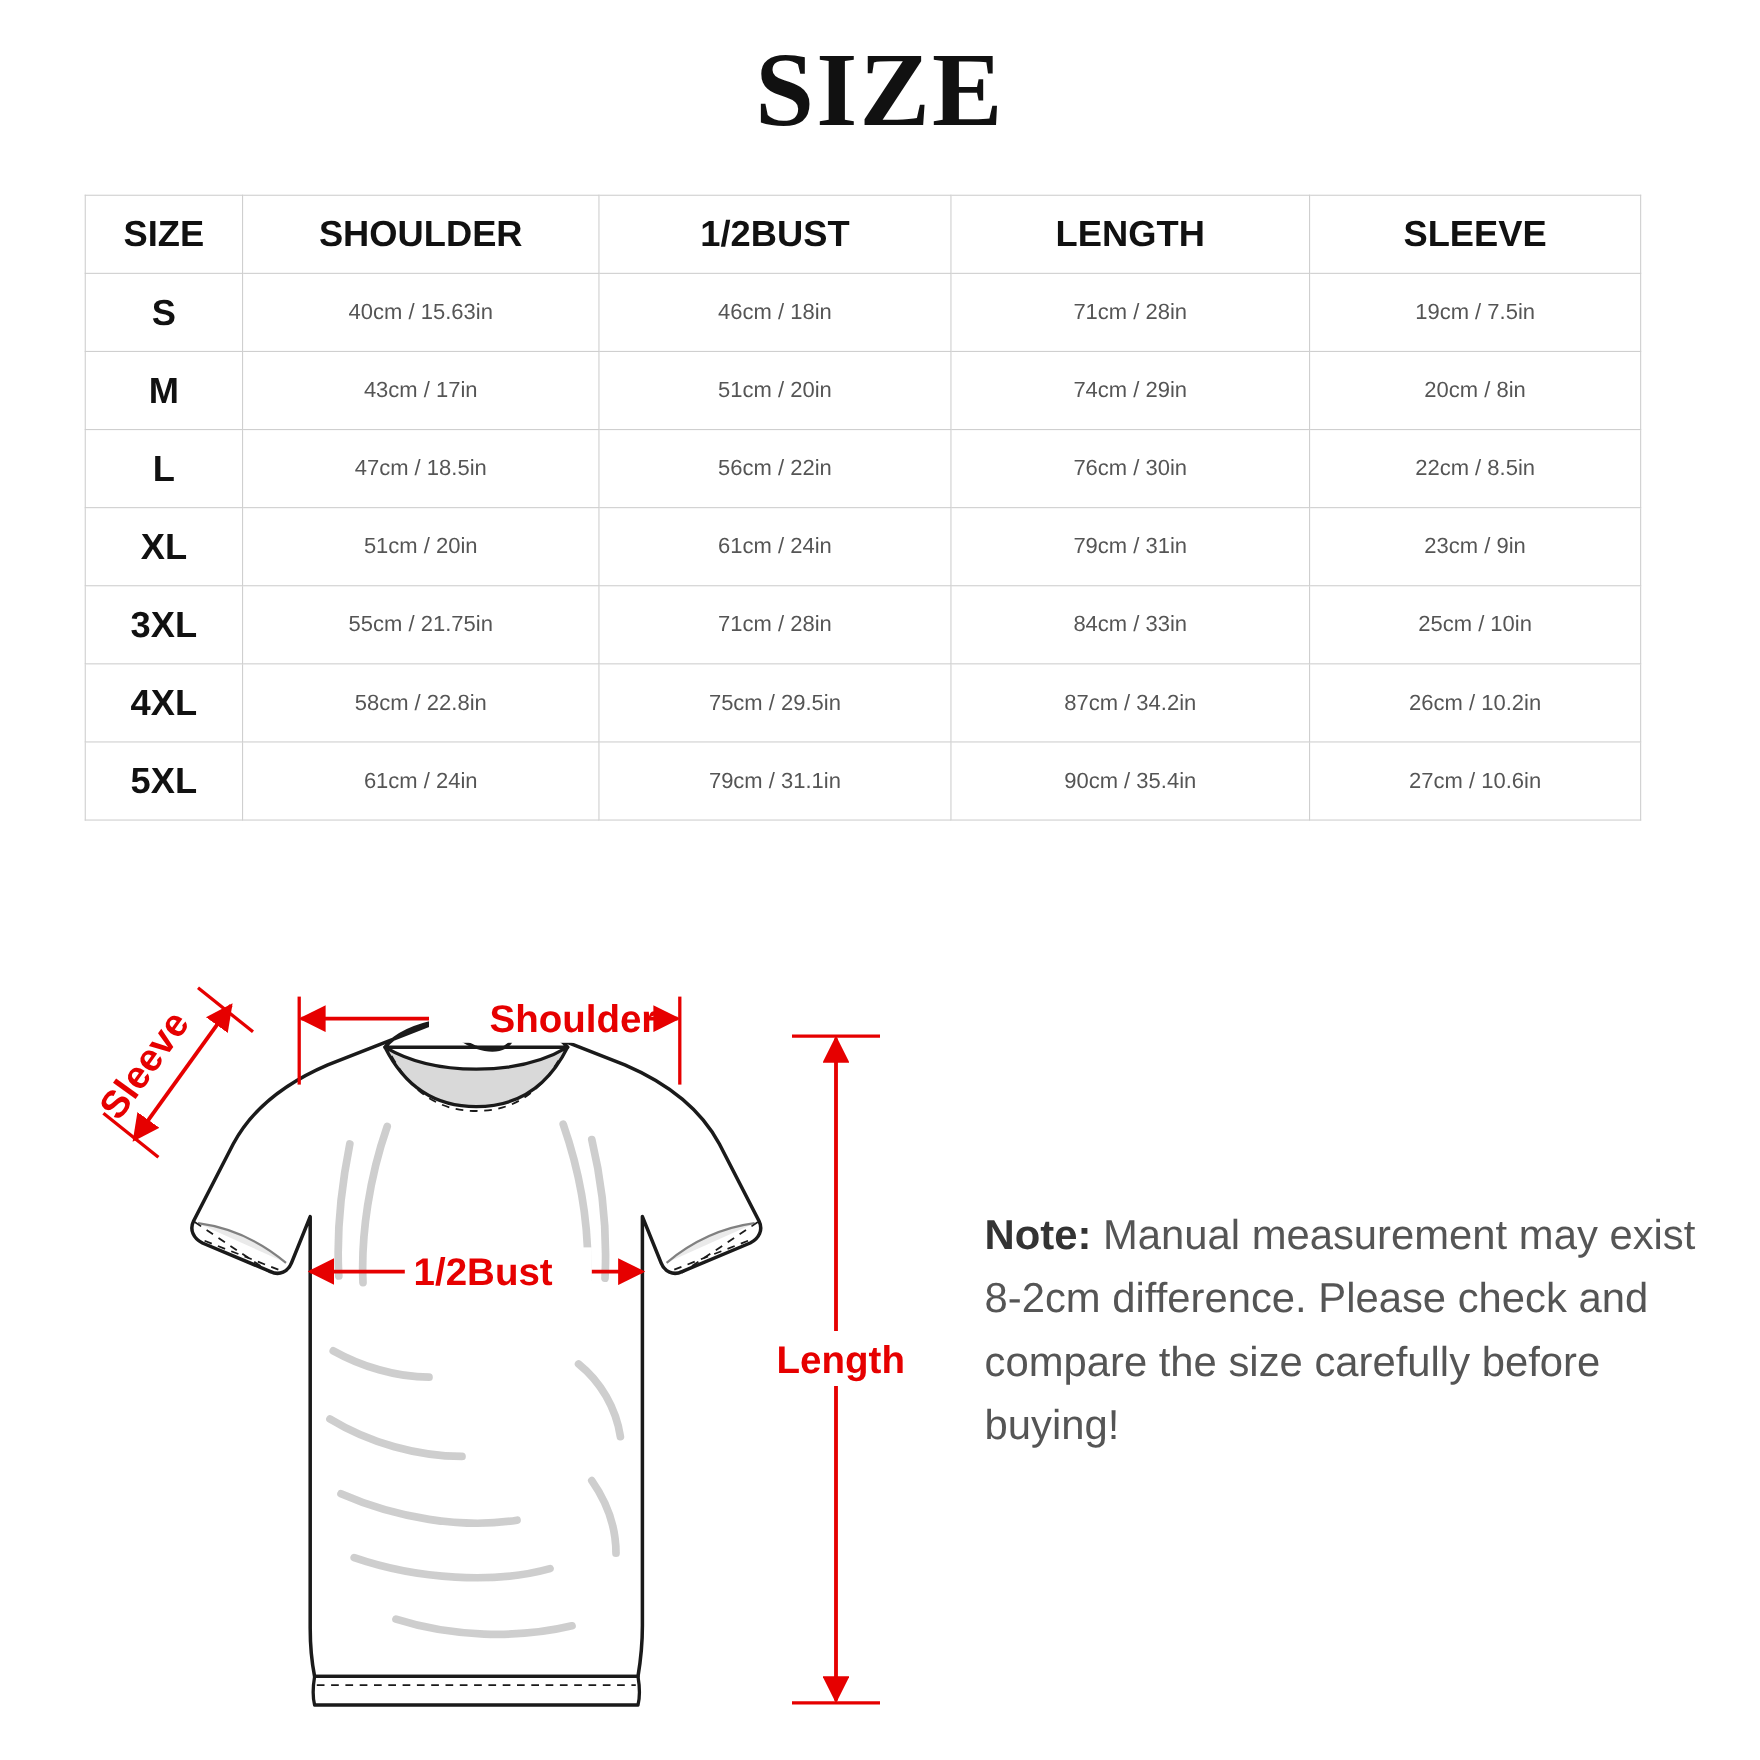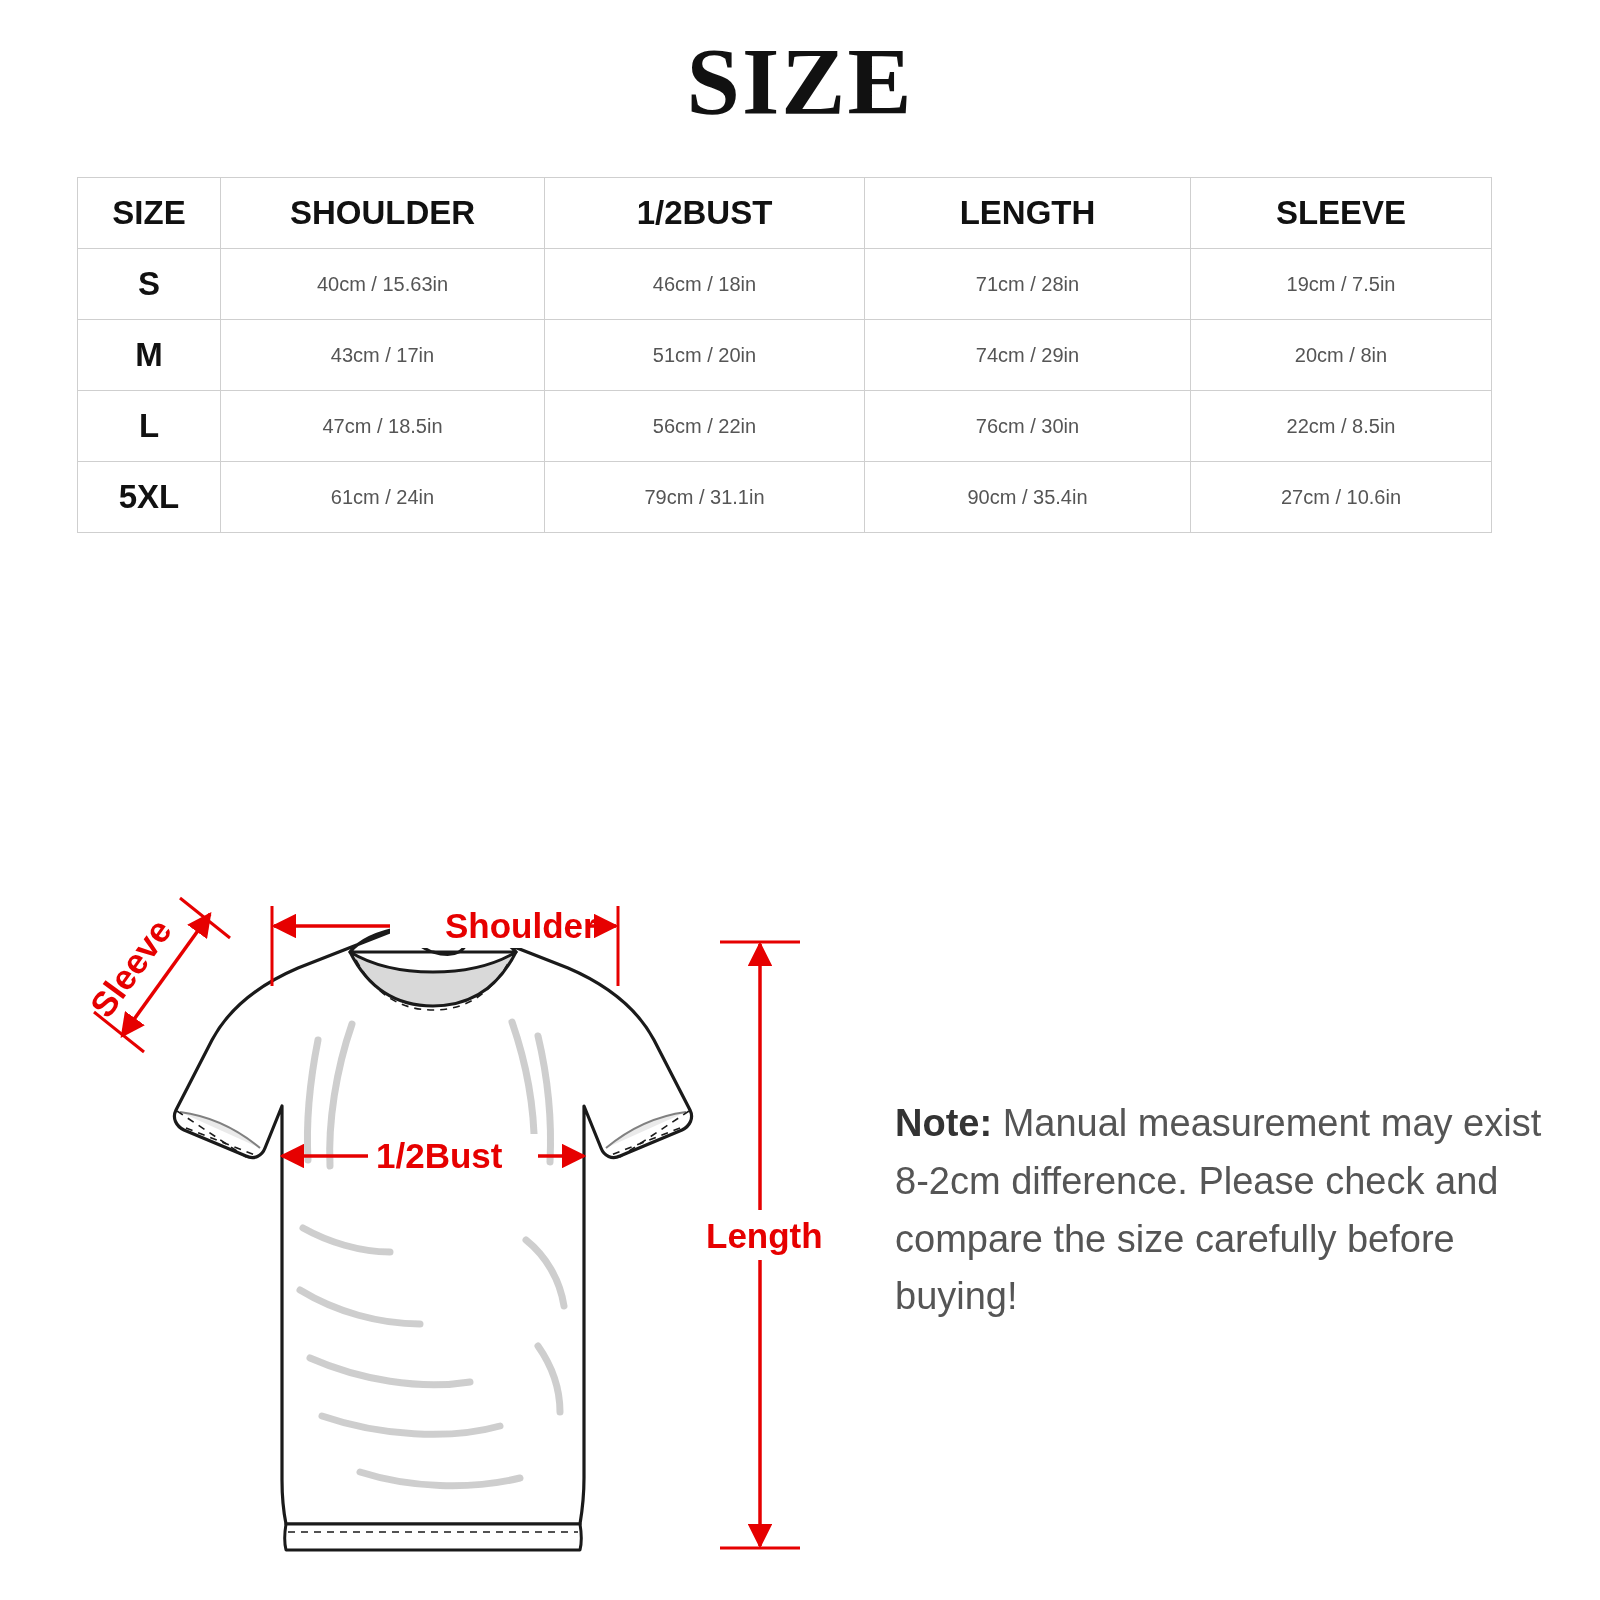--- a/index.html
+++ b/index.html
@@ -129,20 +129,41 @@
       <td class="val">51cm / 20in</td>
       <td class="val">74cm / 29in</td>
       <td class="val">20cm / 8in</td>
     </tr>
     <tr>
       <td class="size-cell">L</td>
       <td class="val">47cm / 18.5in</td>
       <td class="val">56cm / 22in</td>
       <td class="val">76cm / 30in</td>
       <td class="val">22cm / 8.5in</td>
+    </tr>
+    <tr>
+      <td class="size-cell">XL</td>
+      <td class="val">51cm / 20in</td>
+      <td class="val">61cm / 24in</td>
+      <td class="val">79cm / 31in</td>
+      <td class="val">23cm / 9in</td>
+    </tr>
+    <tr>
+      <td class="size-cell">3XL</td>
+      <td class="val">55cm / 21.75in</td>
+      <td class="val">71cm / 28in</td>
+      <td class="val">84cm / 33in</td>
+      <td class="val">25cm / 10in</td>
+    </tr>
+    <tr>
+      <td class="size-cell">4XL</td>
+      <td class="val">58cm / 22.8in</td>
+      <td class="val">75cm / 29.5in</td>
+      <td class="val">87cm / 34.2in</td>
+      <td class="val">26cm / 10.2in</td>
     </tr>
     <tr>
       <td class="size-cell">5XL</td>
       <td class="val">61cm / 24in</td>
       <td class="val">79cm / 31.1in</td>
       <td class="val">90cm / 35.4in</td>
       <td class="val">27cm / 10.6in</td>
     </tr>
   </tbody>
 </table>

